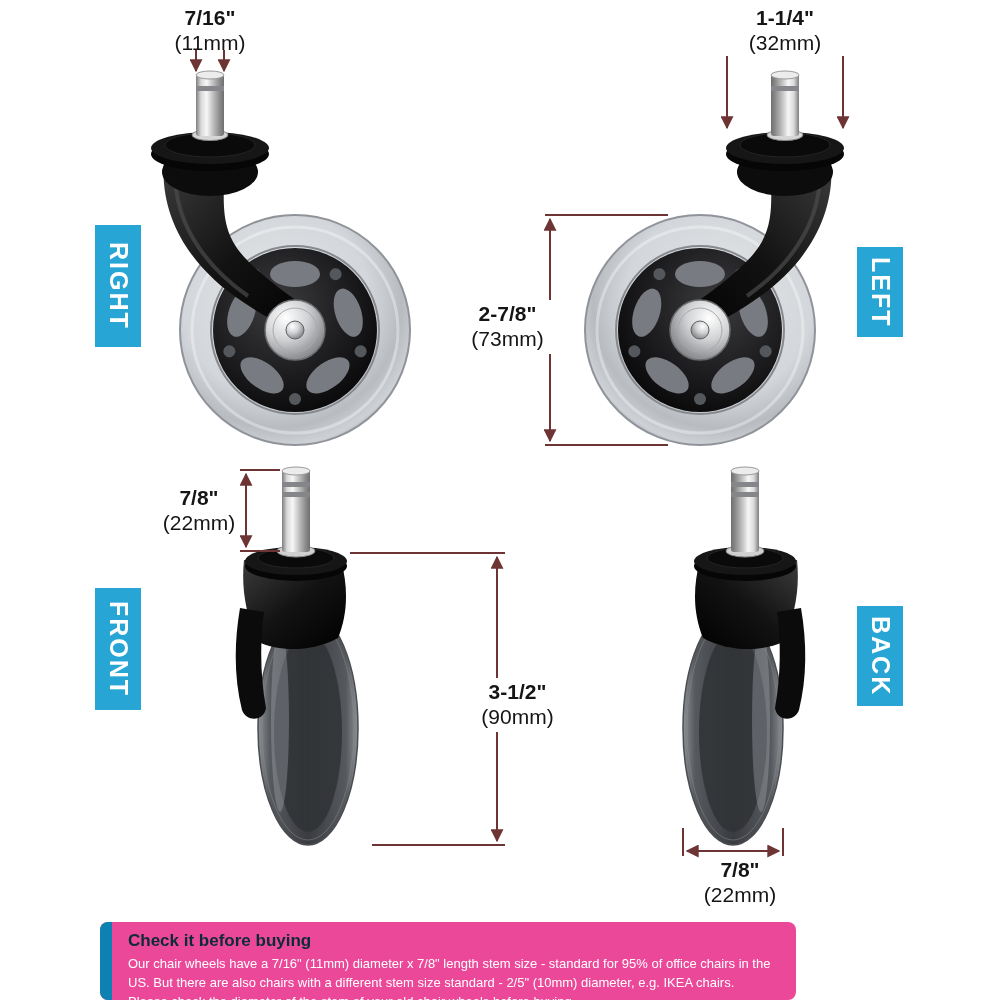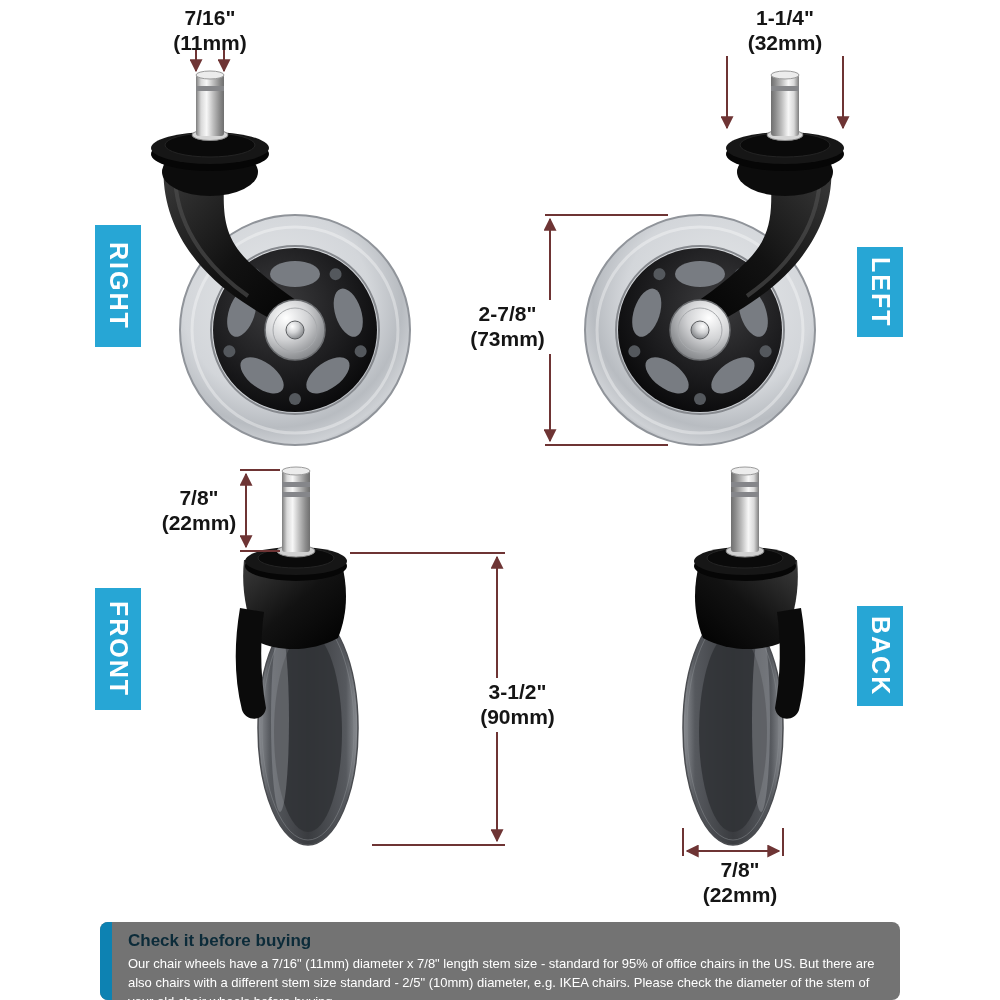--- a/index.html
+++ b/index.html
@@ -1,25 +1,25 @@
 <!DOCTYPE html>
 <html><head>
 <meta charset="utf-8">
 <style>
   html,body{margin:0;padding:0;background:#ffffff;}
   #stage{position:relative;width:1000px;height:1000px;background:#ffffff;overflow:hidden;
          font-family:"Liberation Sans",sans-serif;}
   svg{position:absolute;left:0;top:0;}
   .dim{position:absolute;text-align:center;color:#151515;font-weight:600;font-size:21px;line-height:1.18;}
-  .dim .mm{font-weight:700;}
+  .dim .mm{font-weight:400;}
   .dim.on-line{background:#ffffff;padding:2px 0;}
   .view-label{position:absolute;background:#27a6d5;color:#ffffff;display:flex;align-items:center;
               justify-content:center;writing-mode:vertical-rl;font-weight:bold;font-size:25px;
               letter-spacing:2px;}
-  .notice{position:absolute;left:100px;top:922px;width:800px;height:78px;background:#737373;
+  .notice{position:absolute;left:100px;top:922px;width:696px;height:78px;background:#ec4899;
           border-radius:8px;overflow:hidden;display:flex;}
   .notice .stripe{width:12px;background:#0d82b2;flex:0 0 12px;}
   .notice .content{padding:9px 20px 8px 16px;}
   .notice .heading{color:#0c2b39;font-weight:bold;font-size:17px;margin-bottom:4px;}
   .notice .body{color:#ffffff;font-size:13px;line-height:1.45;}
 </style>
 </head>
 <body>
 
 <div id="stage">

